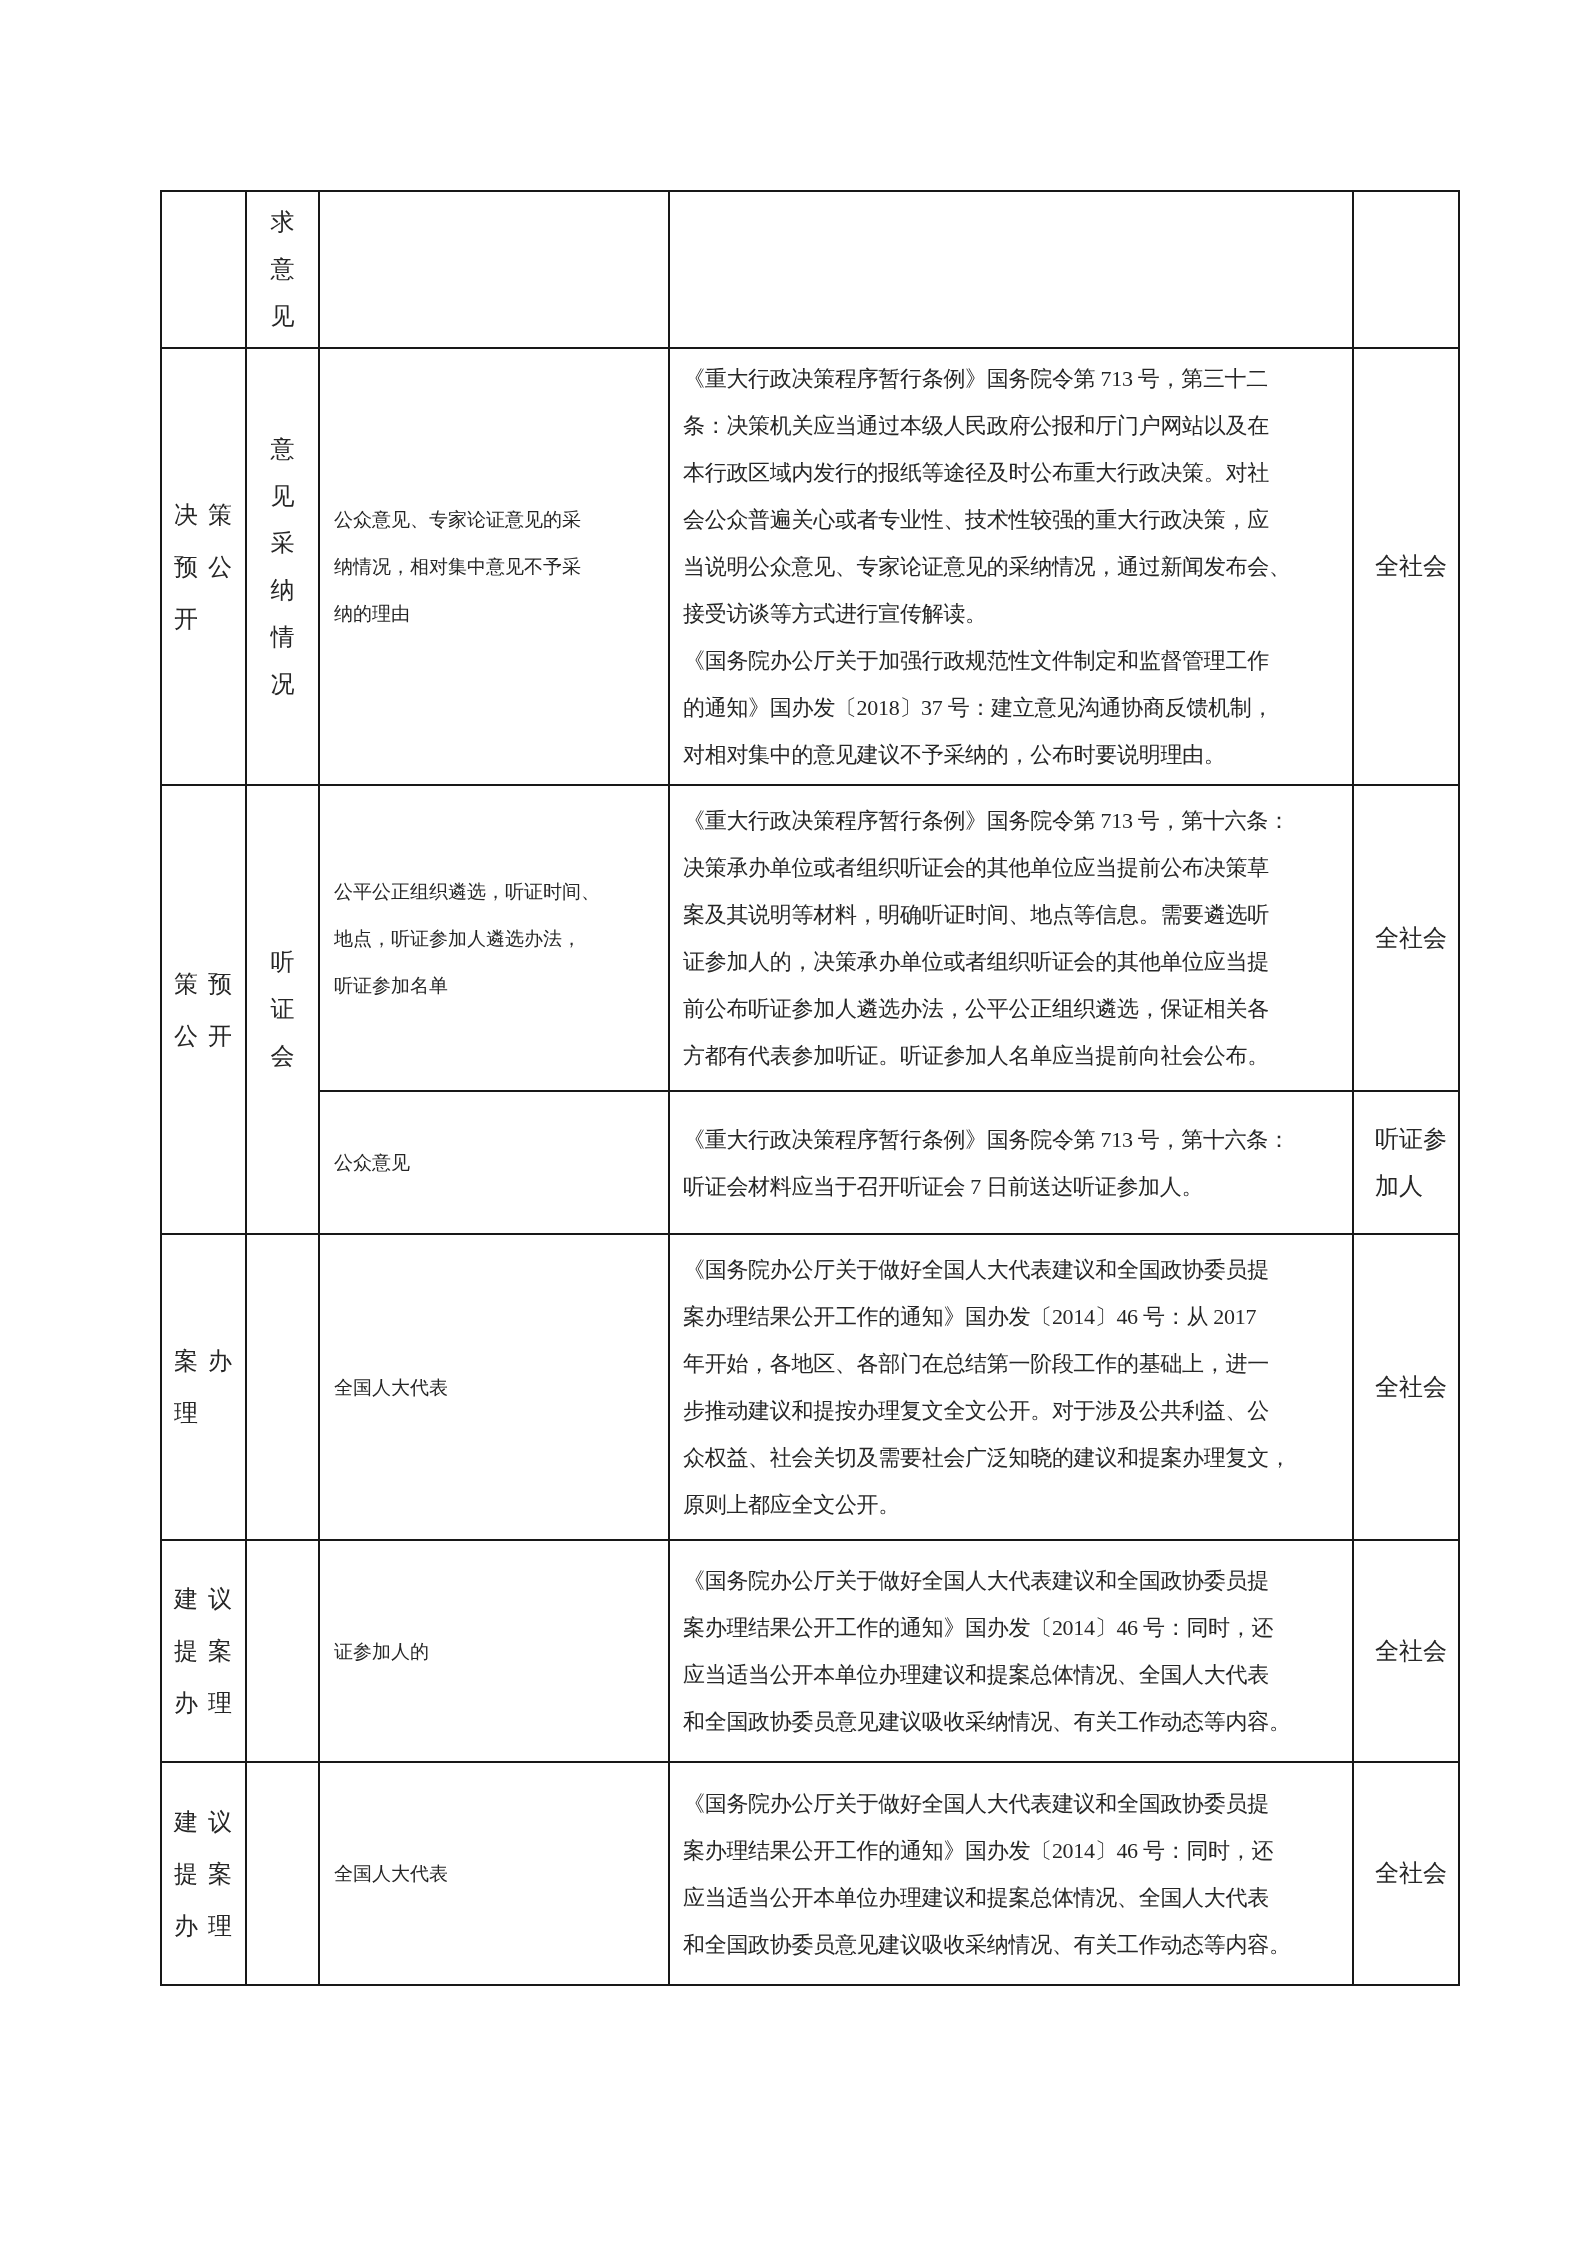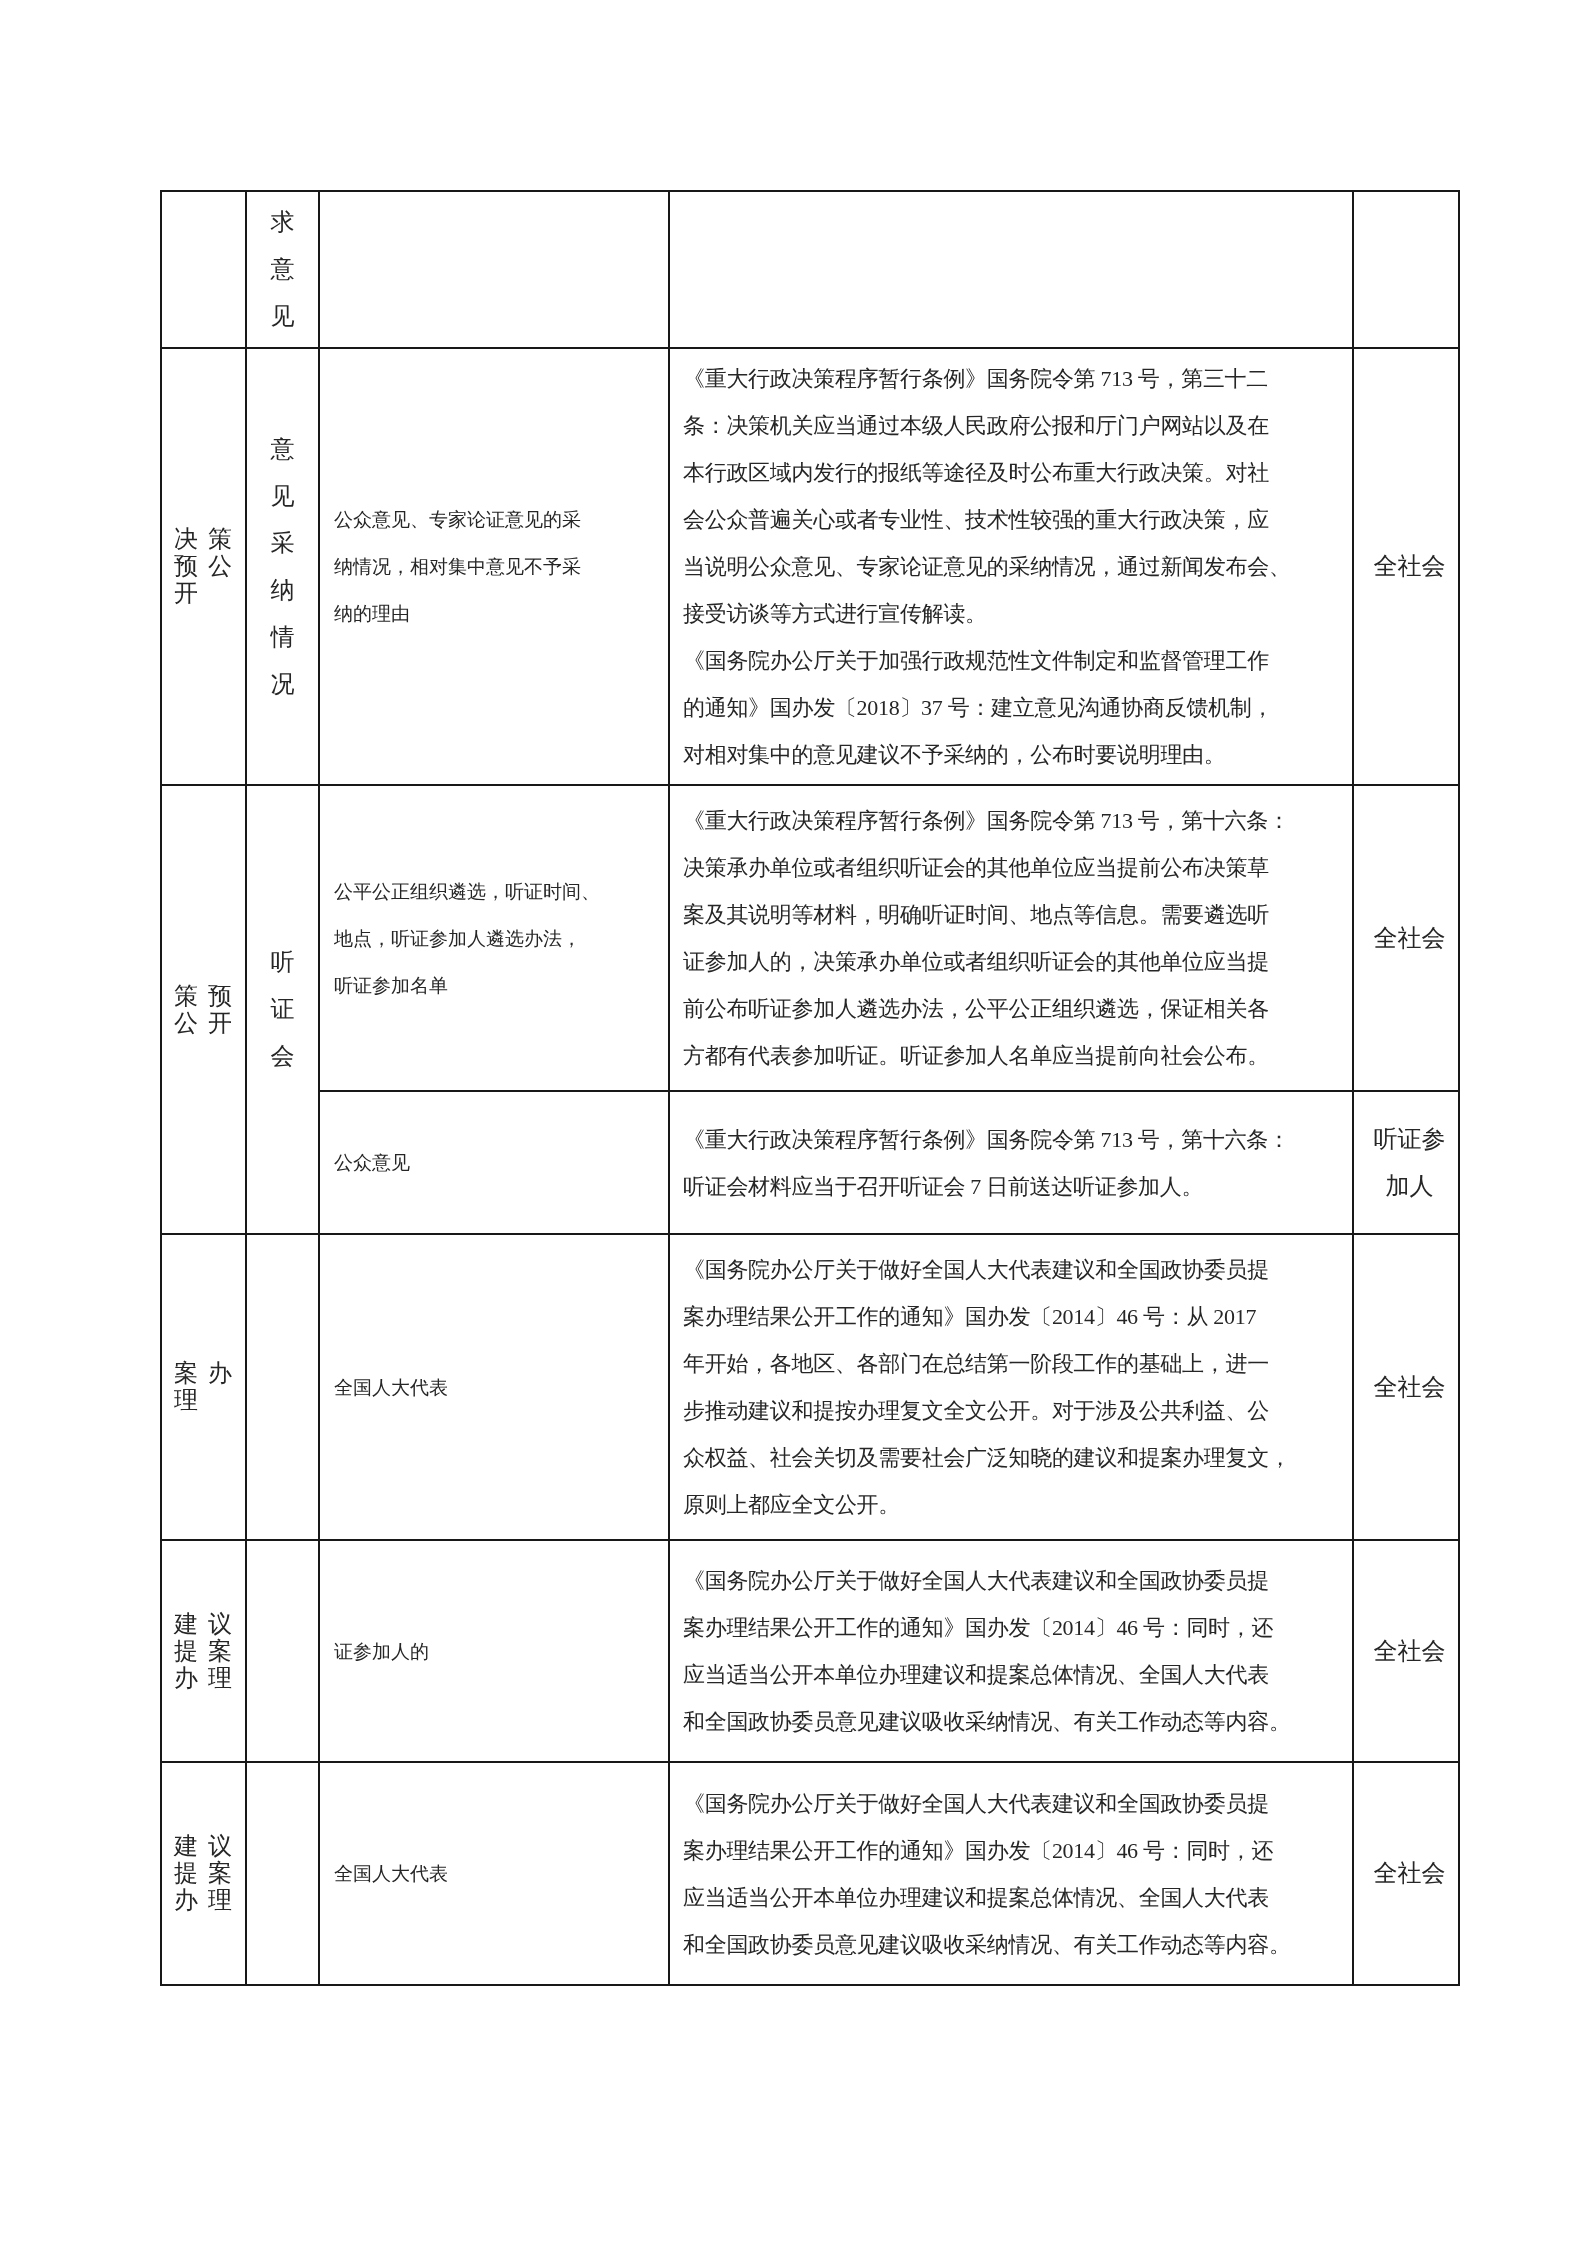--- a/index.html
+++ b/index.html
@@ -18,30 +18,30 @@
     table-layout:fixed;
   }
   td{
     border:2px solid #181818;
     vertical-align:middle;
     overflow:hidden;
     box-sizing:border-box;
   }
   .txt{white-space:pre-line;}
   
-  td.c1{font-size:24px;line-height:27px;text-align:left;padding-left:12px;}
+  td.c1{font-size:24px;line-height:52px;text-align:left;padding-left:12px;}
   td.c1 .txt{letter-spacing:10px;}
   
   td.c2{font-size:24px;line-height:47px;text-align:center;}
   
   td.c3{font-size:19px;line-height:47px;text-align:left;padding:6px 8px 6px 14px;}
   
   td.c4{font-size:22px;line-height:47px;text-align:left;padding:6px 4px 6px 13px;letter-spacing:-0.3px;}
   
-  td.c5{font-size:24px;line-height:47px;text-align:center;padding-left:8px;margin-left:24px;}
+  td.c5{font-size:24px;line-height:47px;text-align:left;padding-left:21px;margin-left:24px;}
 </style>
 </head>
 <body>
 
 <div class="page">
   <table class="doc-table">
     <colgroup>
       <col style="width:85px">
       <col style="width:73px">
       <col style="width:350px">

